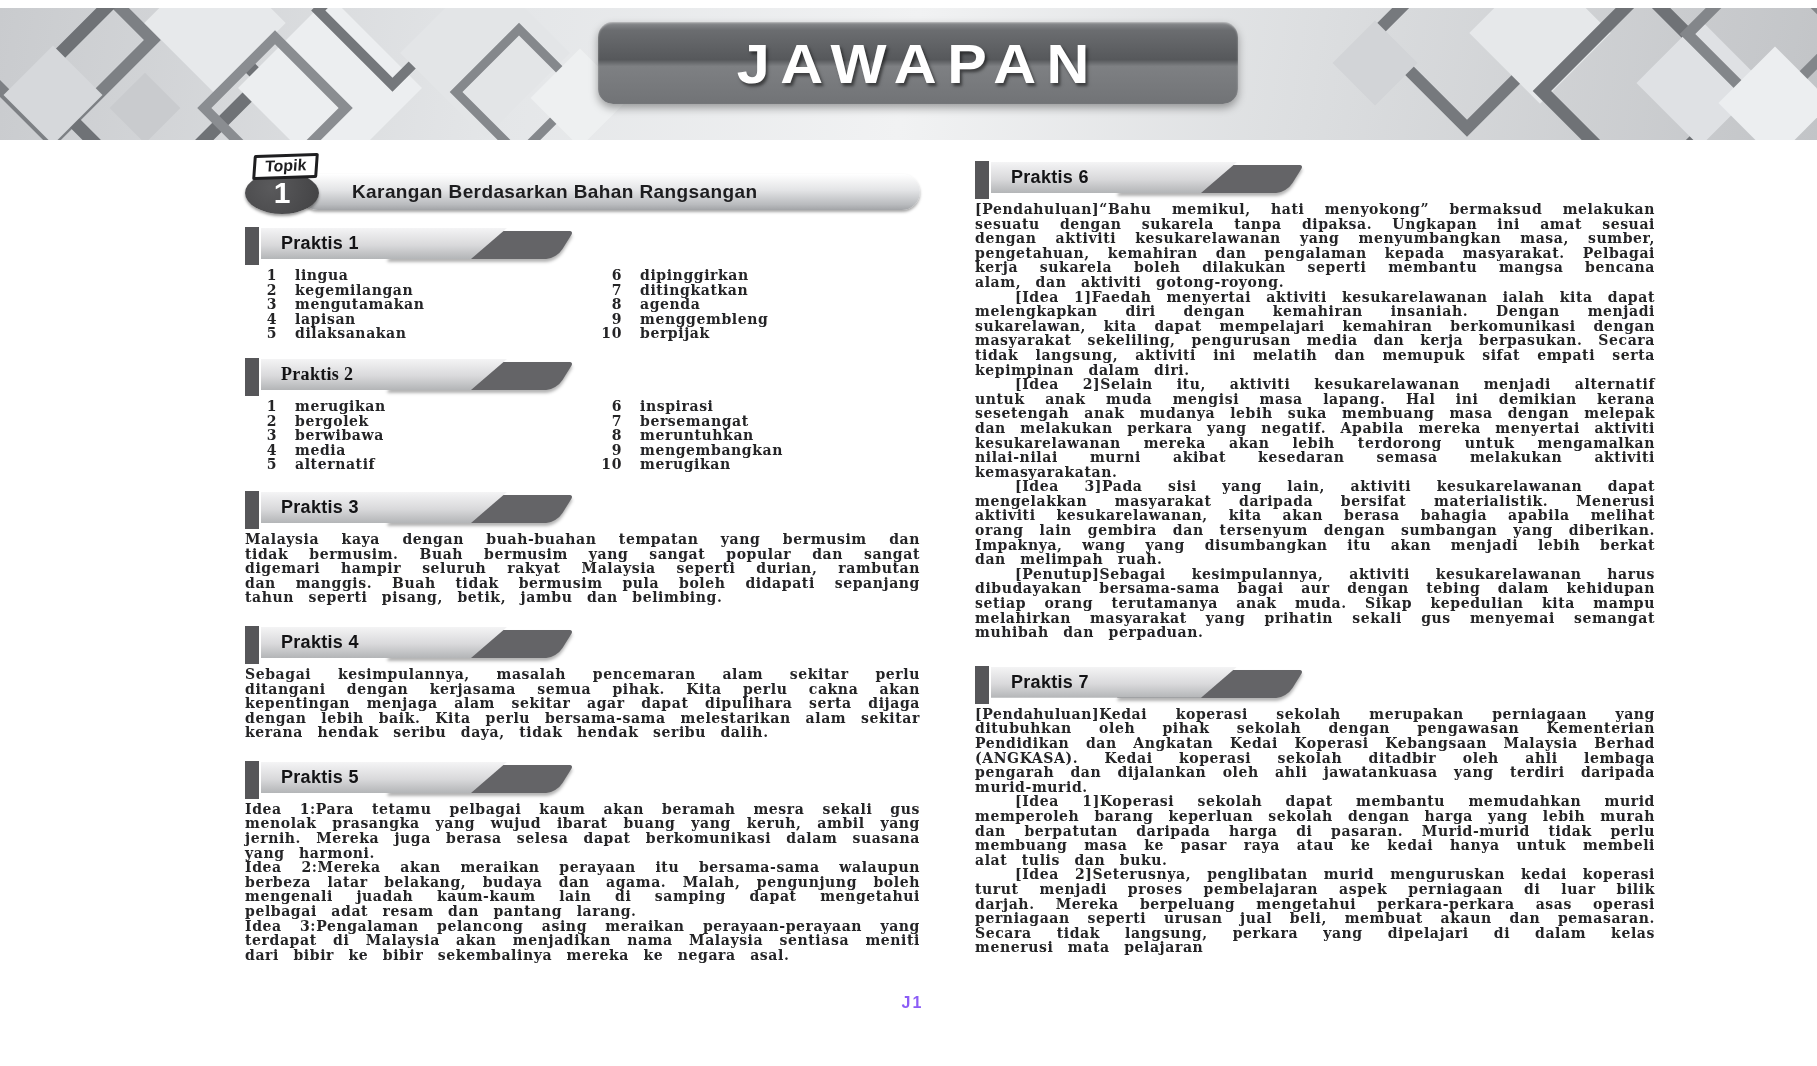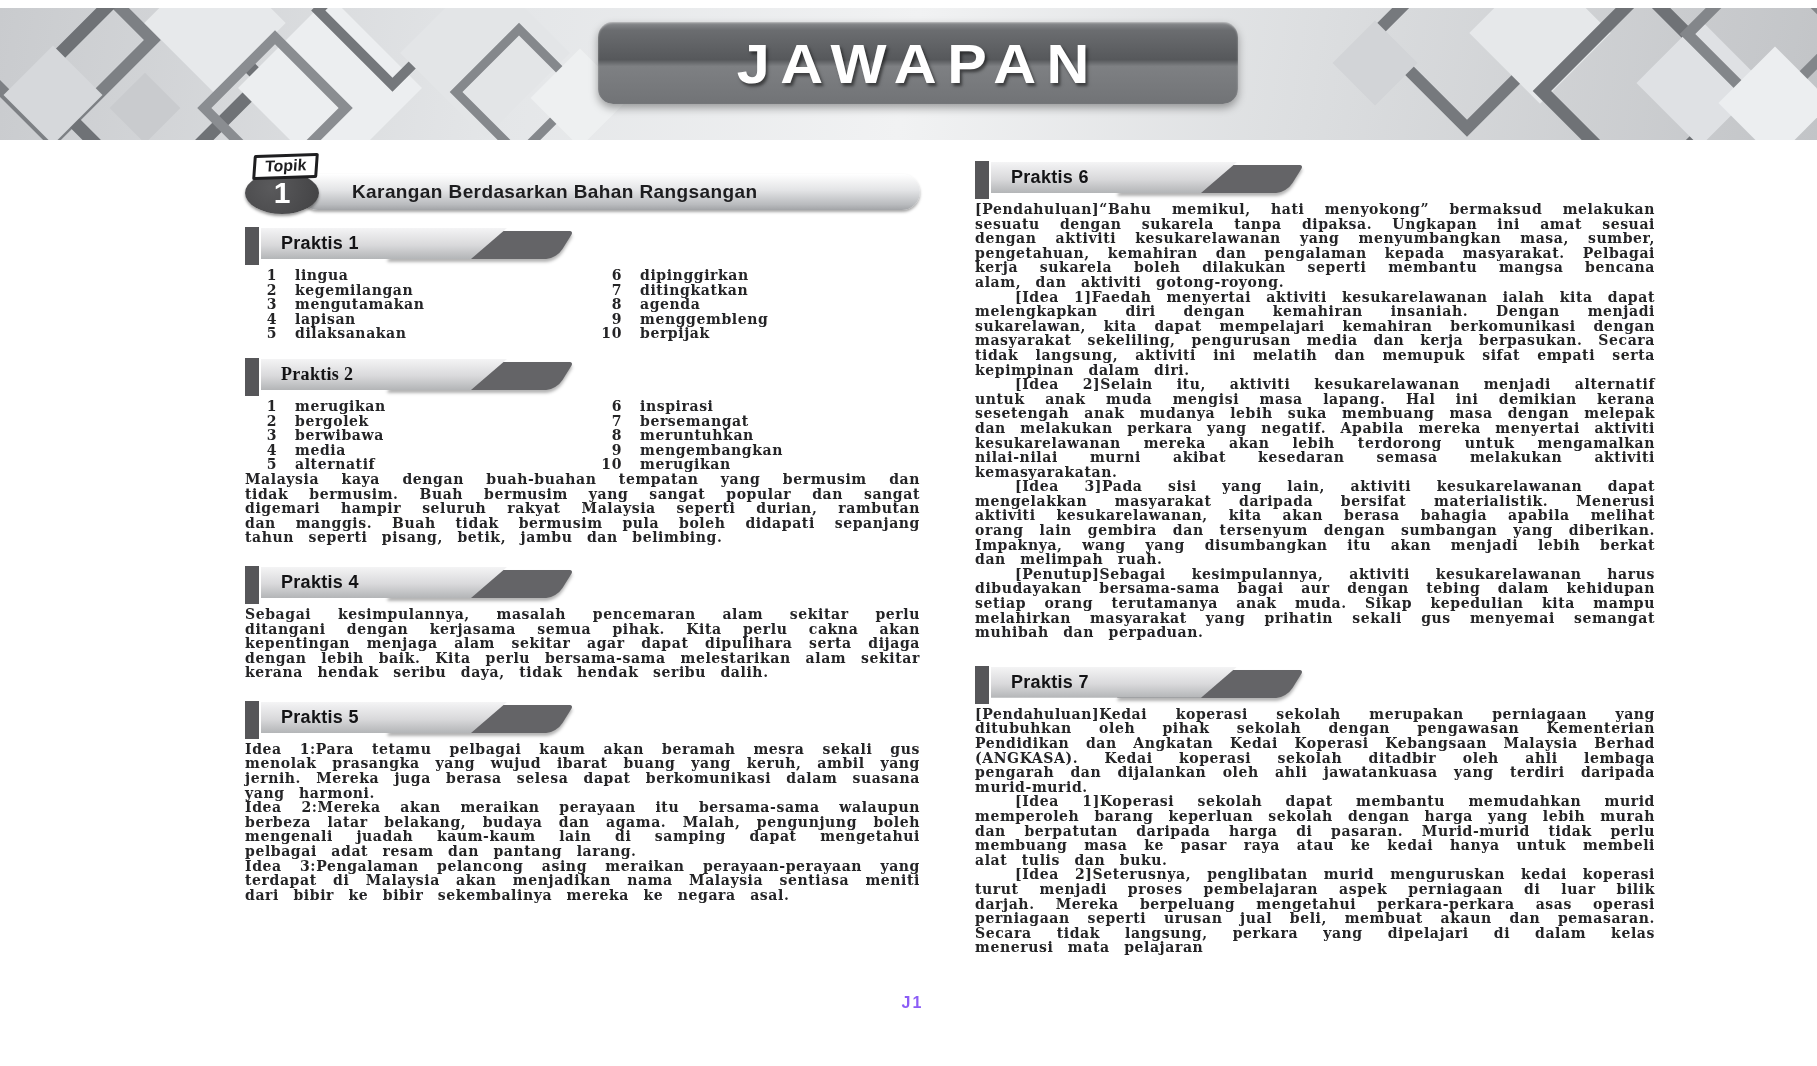--- a/index.html
+++ b/index.html
@@ -228,20 +228,27 @@
           <span class="wnum">9</span>
           <span>mengembangkan</span>
         </div>
       <div class="witem">
           <span class="wnum">10</span>
           <span>merugikan</span>
         </div>
     </div>
   </div>
 
+  <div class="praktis" style="margin-top:20px;">
+    <div class="p-block"></div>
+    <div class="p-dark"></div>
+    <div class="p-light">
+      <span>Praktis 3</span>
+    </div>
+  </div>
   <p class="body-text para">Malaysia kaya dengan buah-buahan tempatan yang bermusim dan tidak bermusim. Buah bermusim yang sangat popular dan sangat digemari hampir seluruh rakyat Malaysia seperti durian, rambutan dan manggis. Buah tidak bermusim pula boleh didapati sepanjang tahun seperti pisang, betik, jambu dan belimbing.</p>
 
   <div class="praktis" style="margin-top:22px;">
     <div class="p-block"></div>
     <div class="p-dark"></div>
     <div class="p-light">
       <span>Praktis 4</span>
     </div>
   </div>
   <p class="body-text para">Sebagai kesimpulannya, masalah pencemaran alam sekitar perlu ditangani dengan kerjasama semua pihak. Kita perlu cakna akan kepentingan menjaga alam sekitar agar dapat dipulihara serta dijaga dengan lebih baik. Kita perlu bersama-sama melestarikan alam sekitar kerana hendak seribu daya, tidak hendak seribu dalih.</p>

